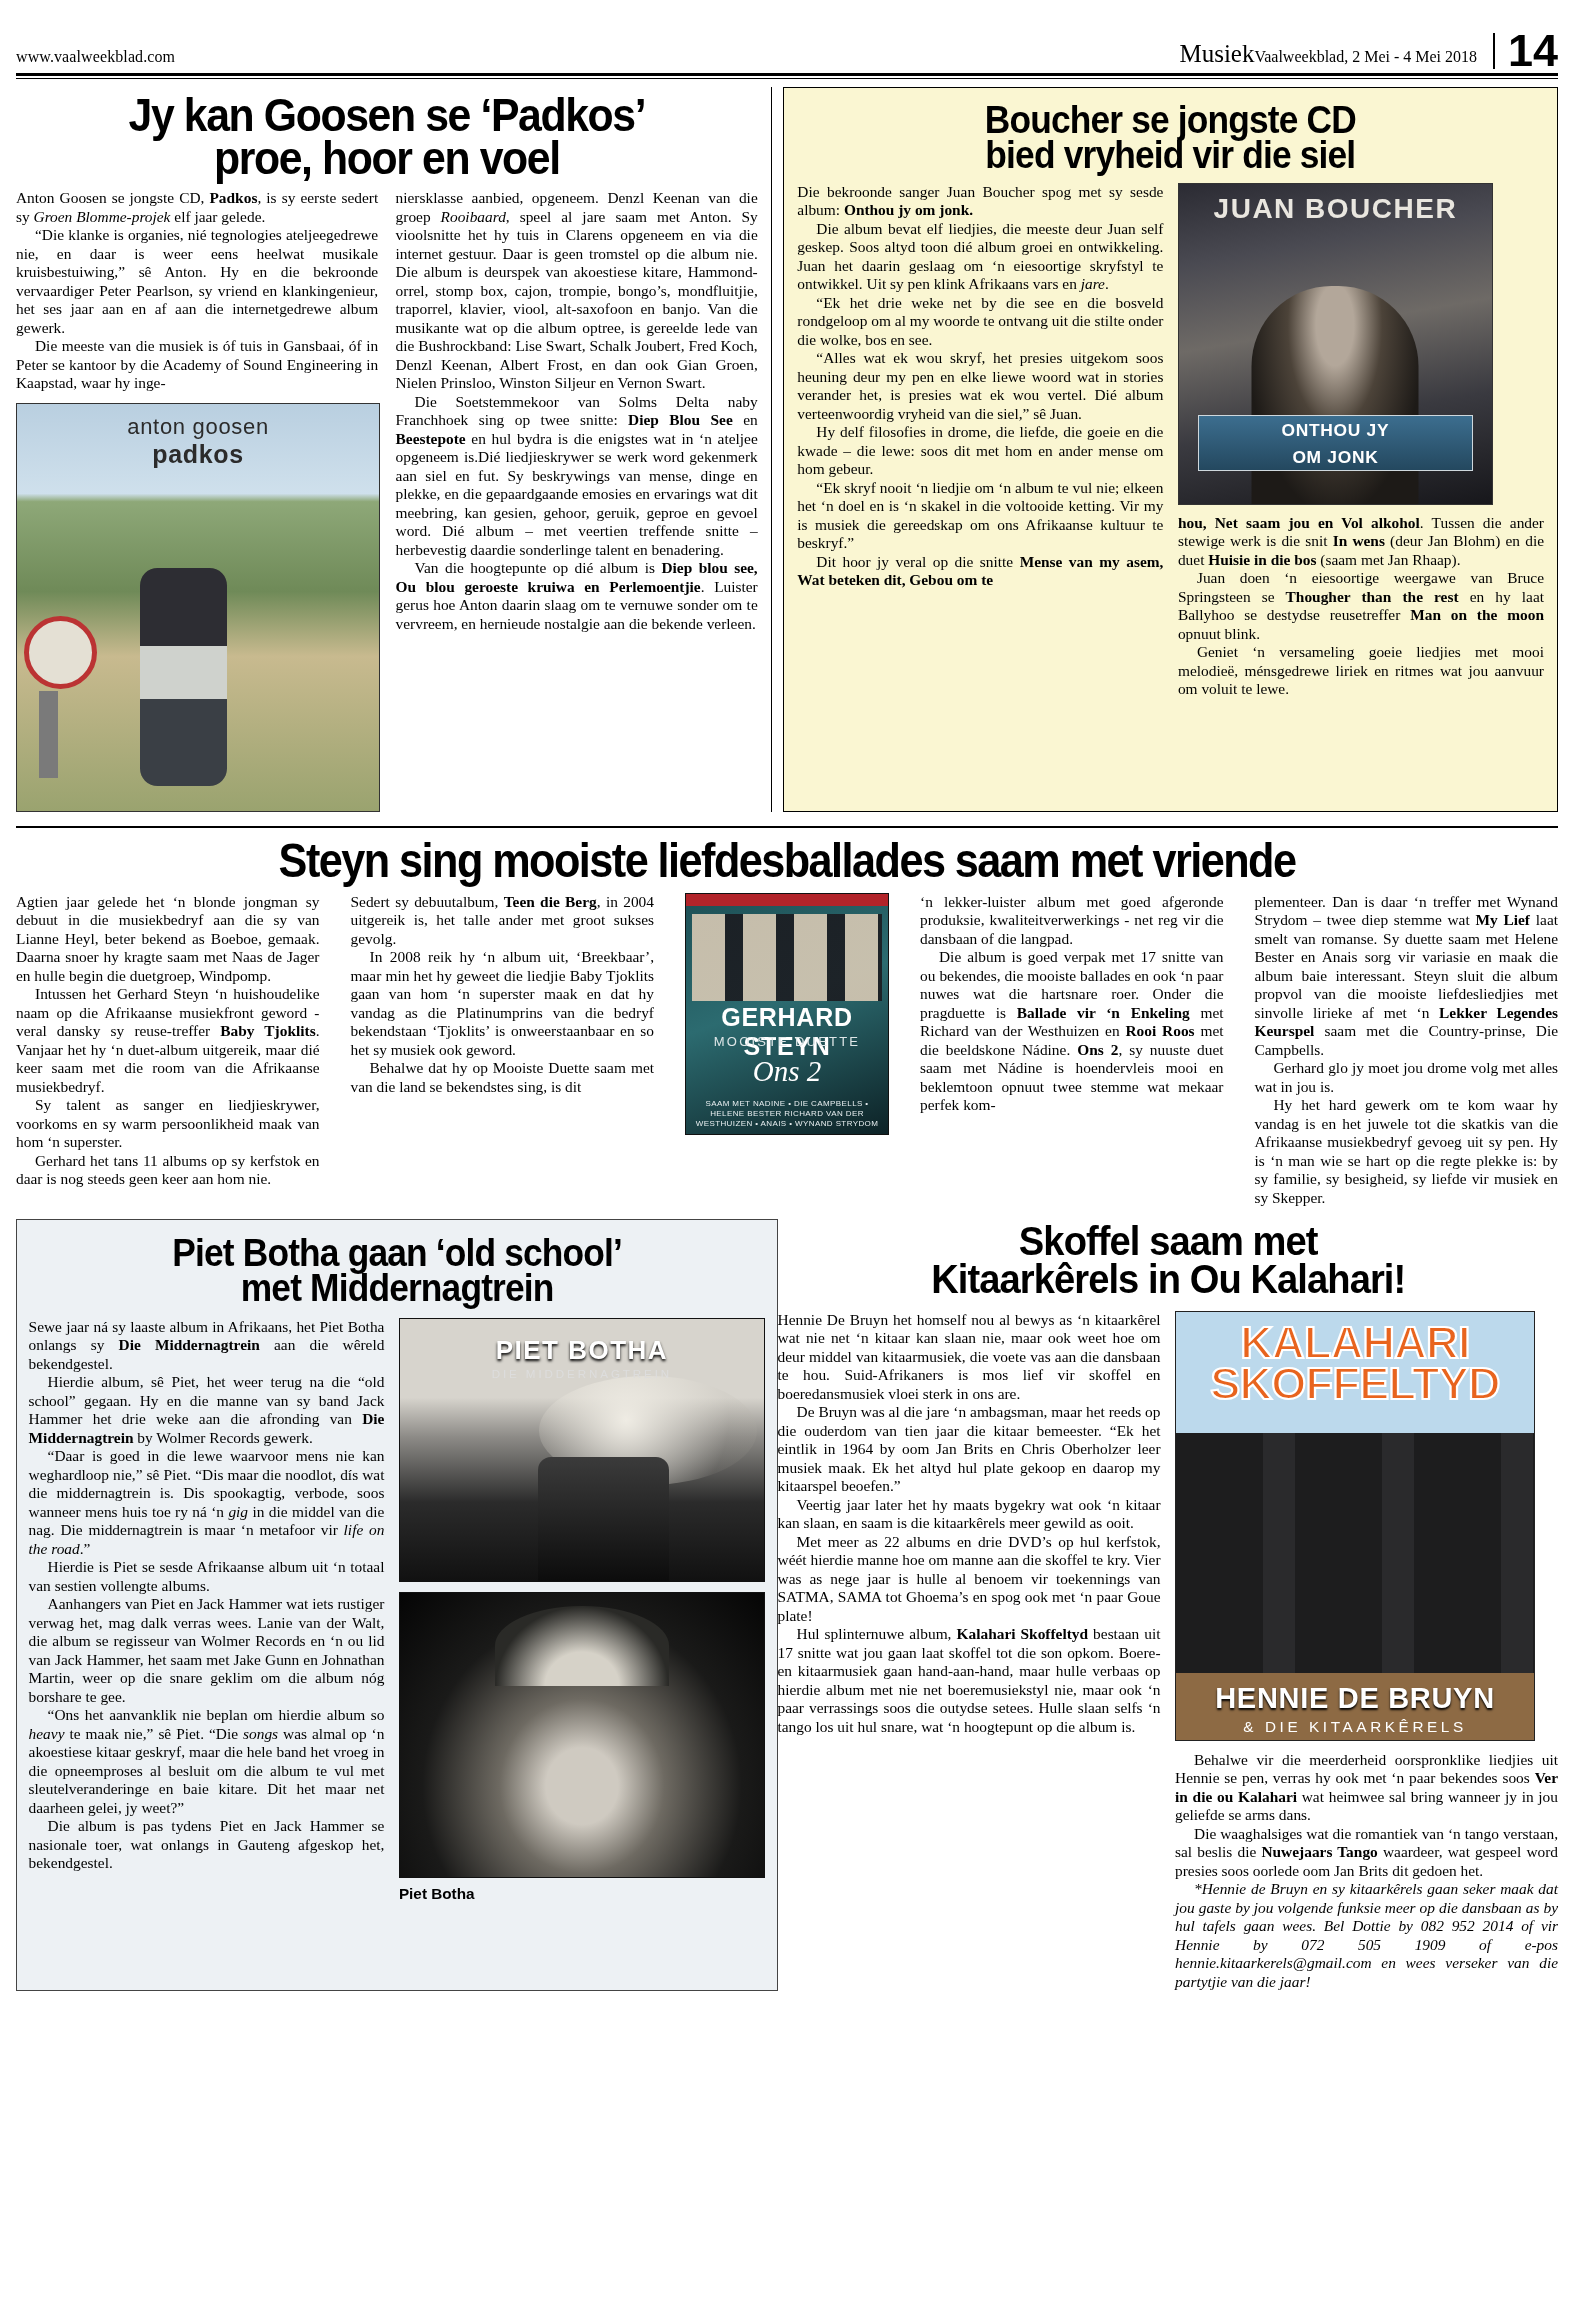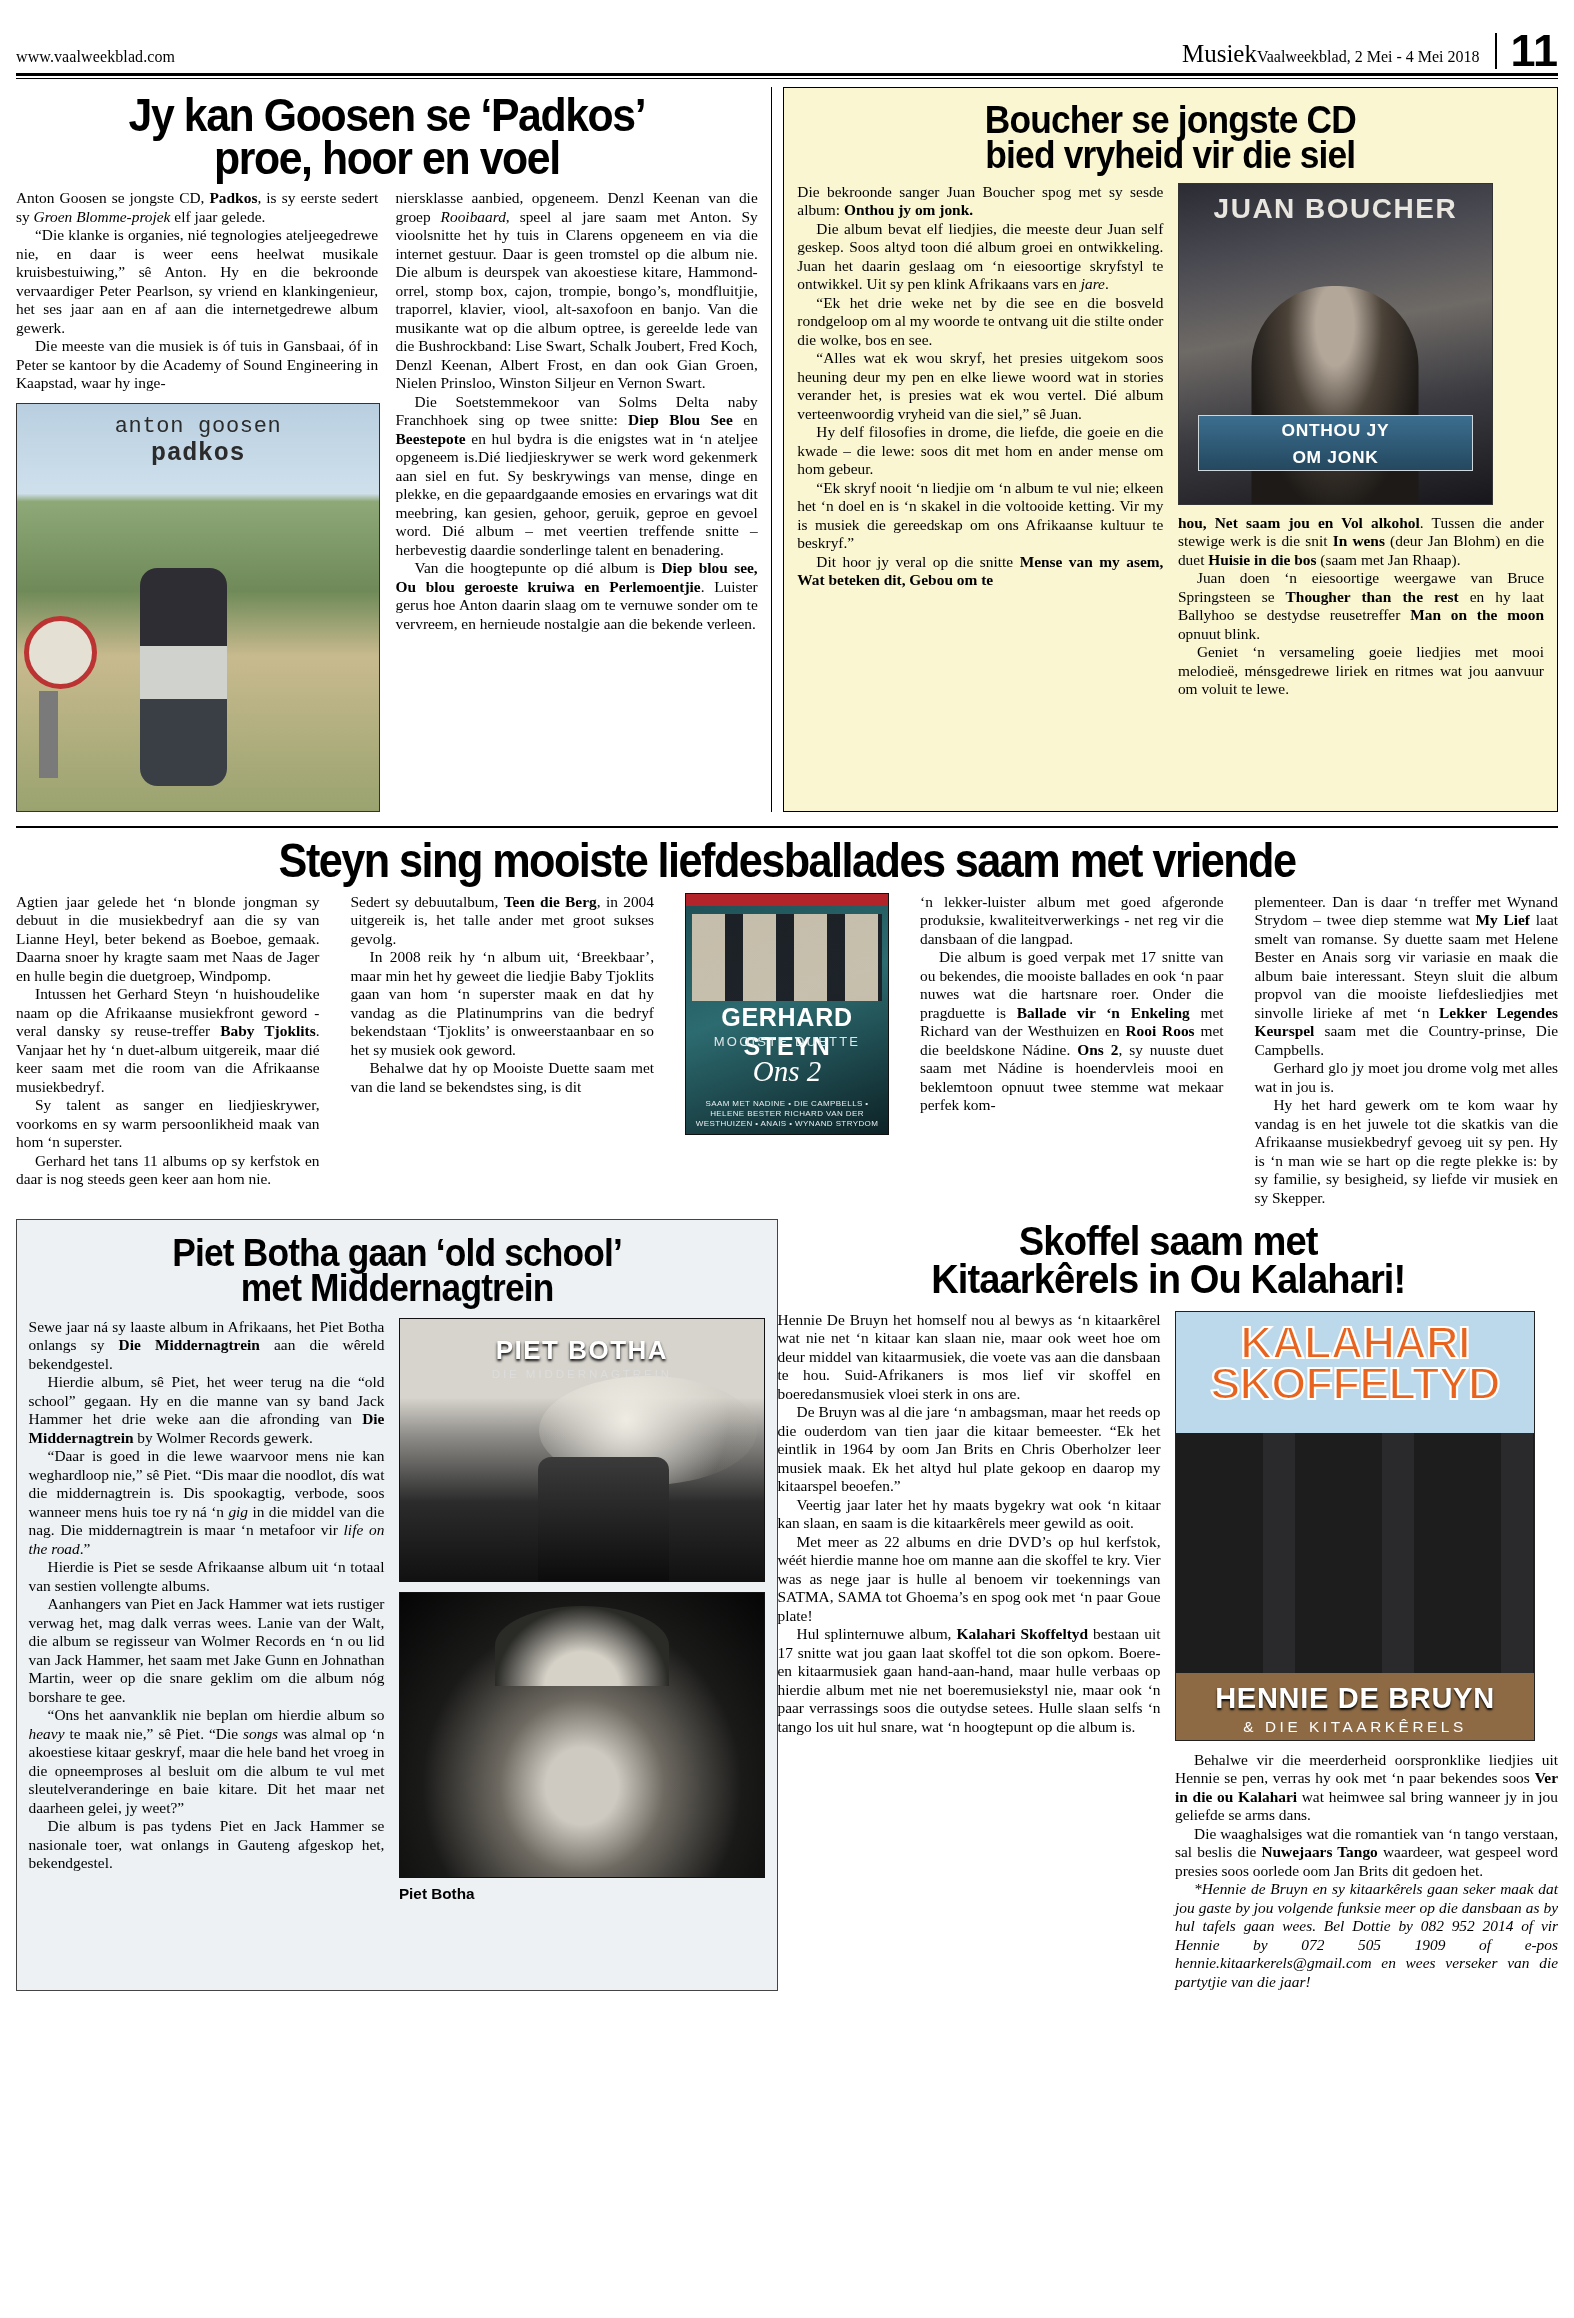--- a/index.html
+++ b/index.html
@@ -49,21 +49,21 @@
      background:radial-gradient(ellipse at 50% 18%,#b3a79a 0 16%,#4c4339 40%,#1d1a17 75%);
      border-radius:80px 80px 0 0;}
   .juan .jband{position:absolute;bottom:33px;left:19px;right:19px;height:54px;
      background:linear-gradient(#3c6e8f,#24485f);border:1.5px solid #cfd8dd;}
   .juan .jband span{display:block;color:#fff;font-family:"Liberation Sans",sans-serif;font-weight:700;
      font-size:17.4px;text-align:center;line-height:25px;padding-top:2.2px;letter-spacing:0.7px;}
 
   .goosenphoto{width:100%;height:407px;background:
      linear-gradient(#b9cfe0 0%,#cfe0ec 22%,#8ea878 24%,#6f8a58 46%,#c8ba8f 62%,#9aa36f 100%);}
   .goosenphoto .gcd{position:absolute;top:10.2px;left:50%;transform:translateX(-50%);
-     width:70%;text-align:center;font-family:Liberation Mono, monospace;
+     width:70%;text-align:center;font-family:Liberation Sans, sans-serif;
      color:#2b2b2b;font-size:22px;font-weight:400;letter-spacing:0.7px;}
   .goosenphoto .gcd em{display:block;font-style:normal;font-weight:700;font-size:25px;}
   .goosenphoto .man{position:absolute;bottom:25px;left:34%;width:87px;height:218px;
      background:linear-gradient(#2d2d33 0 36%,#cfd2cd 36% 60%,#3a3f45 60% 100%);border-radius:17.4px;}
   .goosenphoto .sign{position:absolute;bottom:8%;left:6%;width:19px;height:87px;background:#7a7a7a;}
   .goosenphoto .signp{position:absolute;bottom:30%;left:2%;width:63px;height:63px;border-radius:50%;
      background:#e4e0d4;border:5.1px solid #b33;}
 
   
   .steyn{margin-top:14.5px;border-top:2.9px solid #000;padding-top:4.4px;}
@@ -129,21 +129,21 @@
 </style>
 </head>
 <body>
 
 <div class="page">
 
   <div class="masthead">
     <div class="mh-url">www.vaalweekblad.com</div>
     <div class="mh-section">Musiek</div>
     <div class="mh-date">Vaalweekblad, 2 Mei - 4 Mei 2018</div>
-    <div class="mh-pageno">11</div>
+    <div class="mh-pageno">14</div>
   </div>
   <div class="mh-rule"></div>
   <div class="mh-rule2"></div>
 
   <div class="toprow">
 
     <div class="goosen">
       <div class="hl">
         <div>Jy kan Goosen se ‘Padkos’</div>
         <div>proe, hoor en voel</div>

